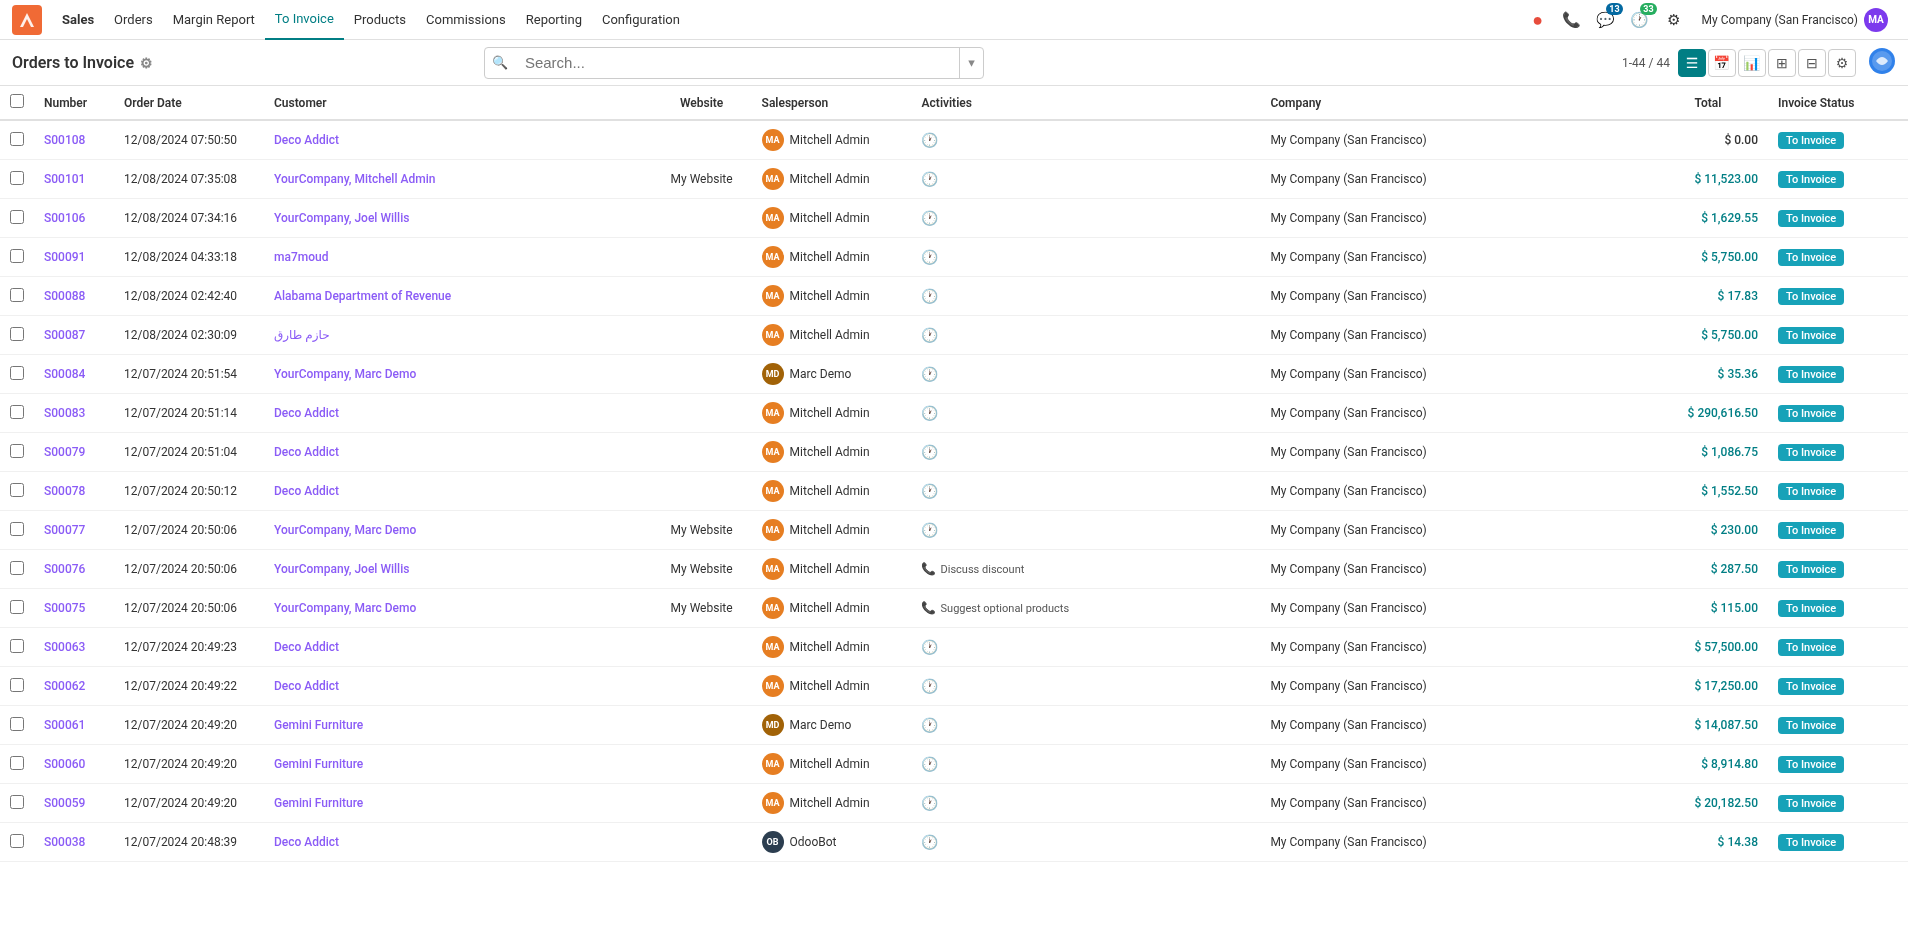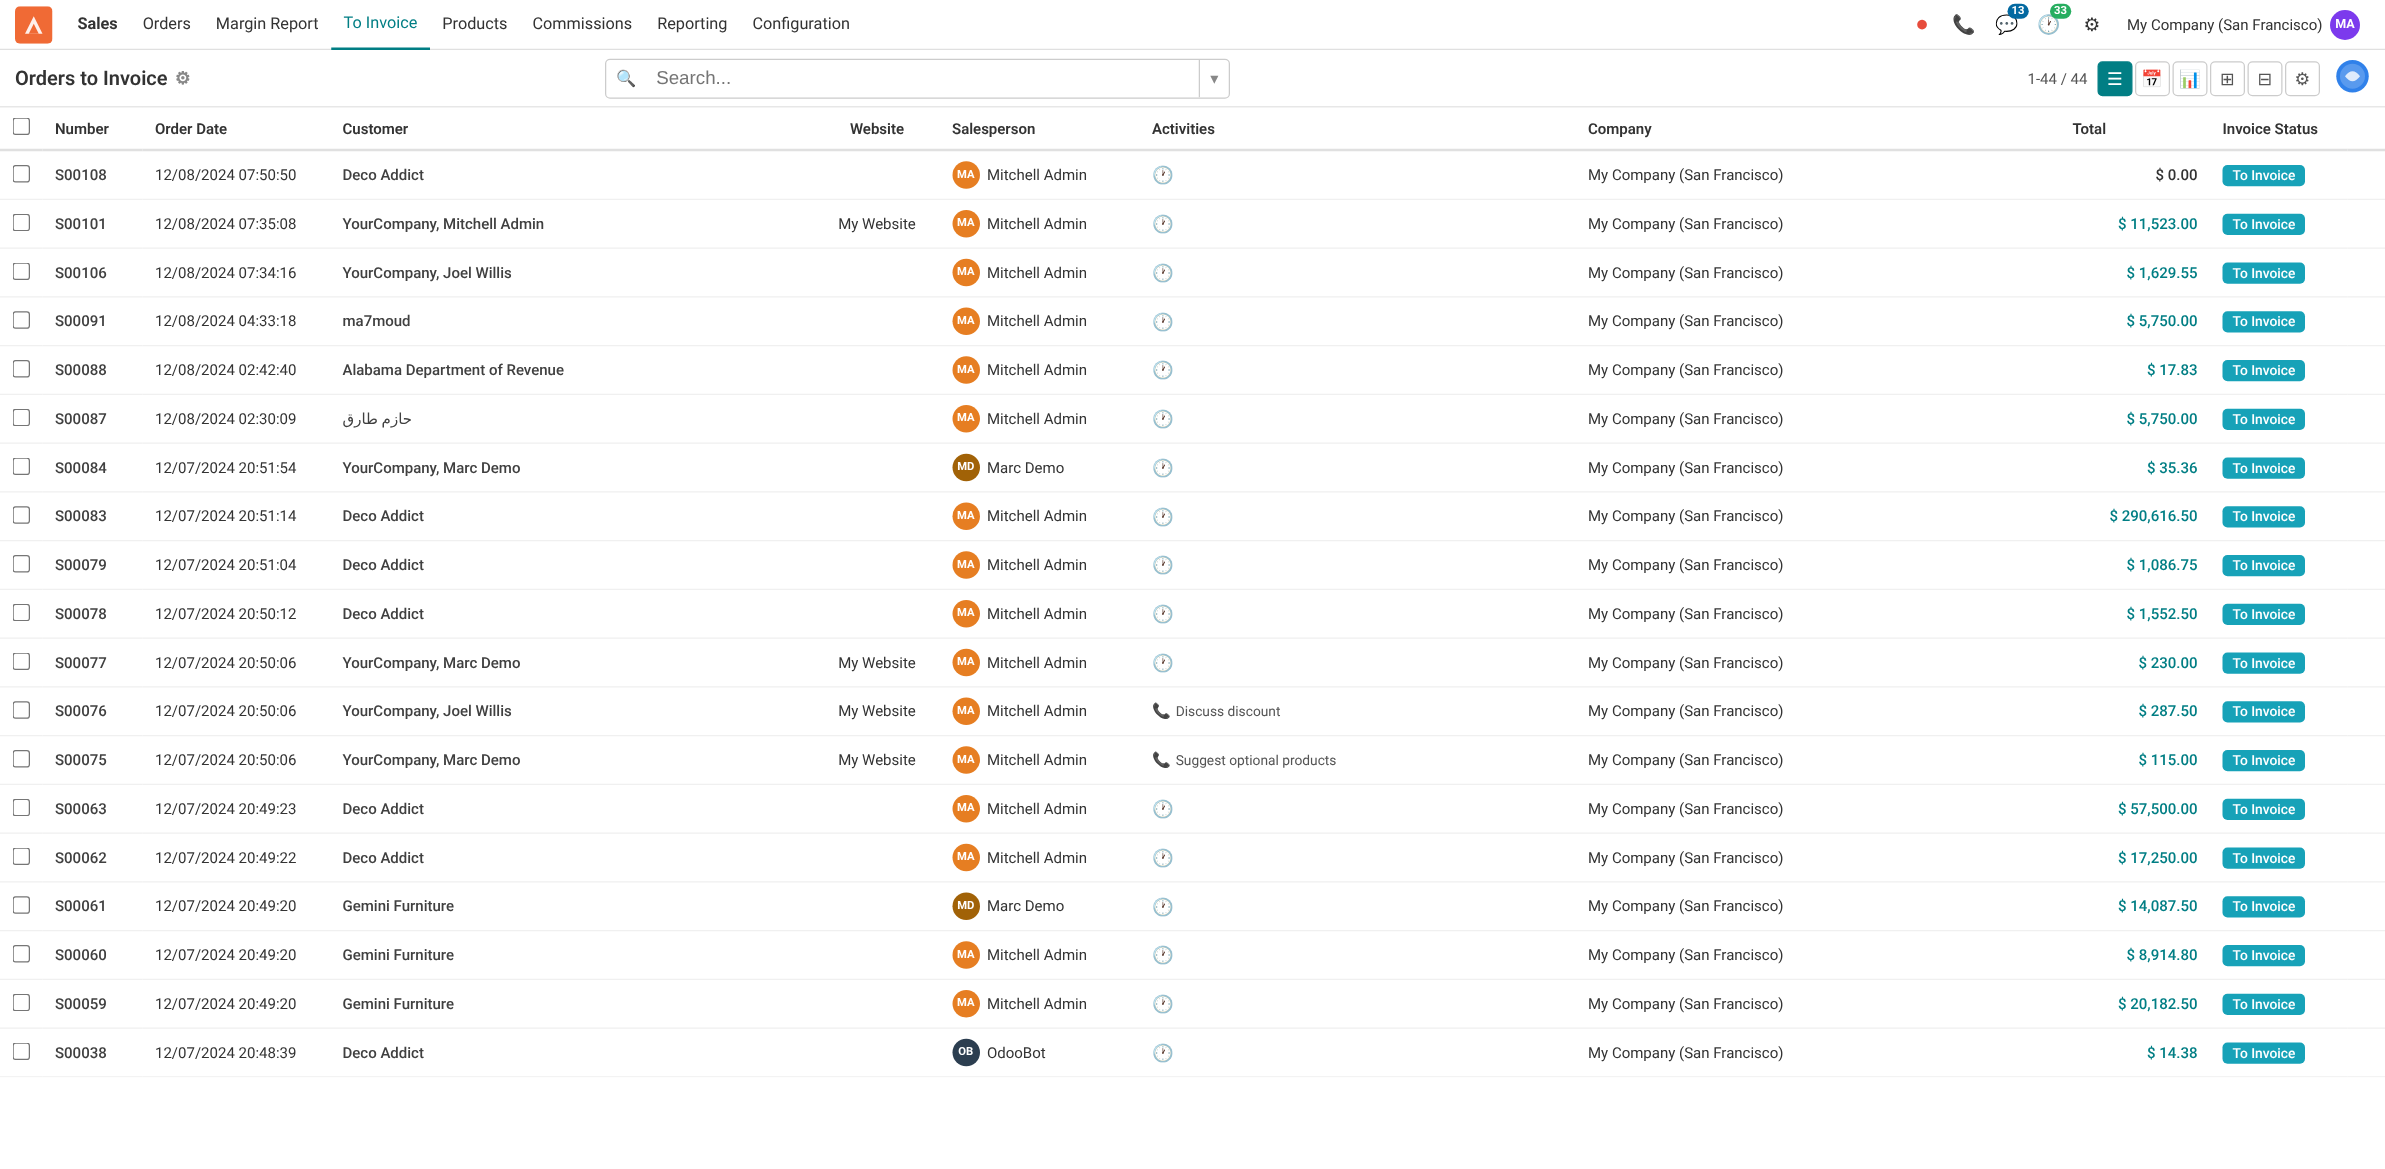--- a/index.html
+++ b/index.html
@@ -100,21 +100,21 @@
     .col-number { width: 80px; }
     .col-date { width: 150px; }
     .col-customer { min-width: 200px; }
     .col-website { width: 100px; text-align: center; }
     .col-salesperson { width: 160px; }
     .col-activities { min-width: 180px; }
     .col-company { min-width: 200px; }
     .col-total { width: 120px; text-align: right; }
     .col-status { width: 110px; }
 
-    .order-link { color: #404040; cursor: pointer; font-weight: 500; }
+    .order-link { color: #8b5cf6; cursor: pointer; font-weight: 500; }
 
     .salesperson-cell { display: flex; align-items: center; gap: 6px; }
     .sp-avatar {
       width: 22px; height: 22px; border-radius: 50%; overflow: hidden;
       display: flex; align-items: center; justify-content: center;
       background: #7c3aed; color: #fff; font-size: 9px; font-weight: bold; flex-shrink: 0;
     }
     .sp-avatar.ma { background: #e67e22; }
     .sp-avatar.md { background: #a16207; }
     .sp-avatar.ob { background: #2c3e50; }
@@ -126,21 +126,21 @@
 
     .activity-icon { color: #888; font-size: 14px; }
     .activity-phone { color: #e74c3c; font-size: 12px; }
     .activity-cell { display: flex; align-items: center; gap: 4px; }
 
     .amount { color: #017e84; font-weight: 500; text-align: right; }
     .amount-zero { color: #333; font-weight: 500; text-align: right; }
 
     input[type="checkbox"] { cursor: pointer; width: 14px; height: 14px; }
 
-    .col-total-header { text-align: left; }
+    .col-total-header { text-align: center; }
   </style>
 </head>
 <body>
 
 <div class="topnav">
   <div class="topnav-logo">
     <svg viewBox="0 0 30 30" xmlns="http://www.w3.org/2000/svg">
       <rect width="30" height="30" rx="4" fill="#F06A35"></rect>
       <polygon points="8,22 15,8 22,22" fill="#fff" opacity="0.9"></polygon>
       <polygon points="11,22 15,14 19,22" fill="#F06A35"></polygon>

